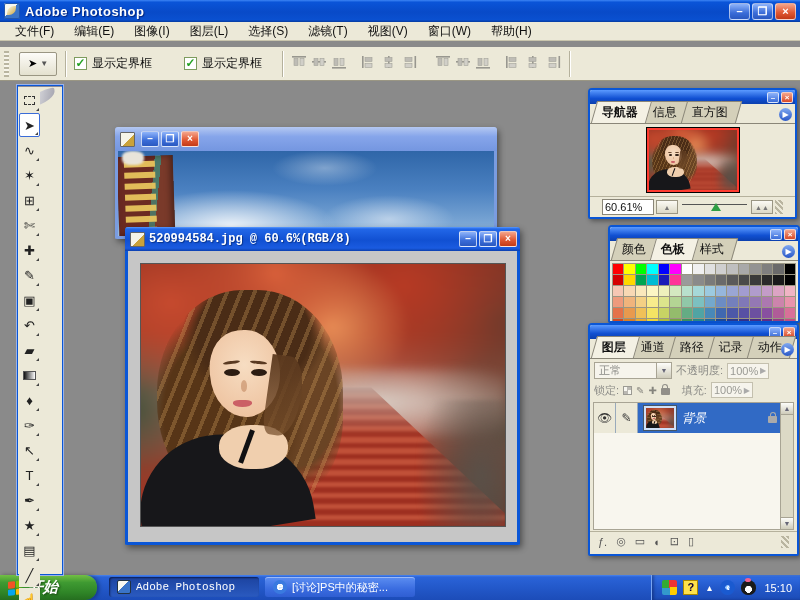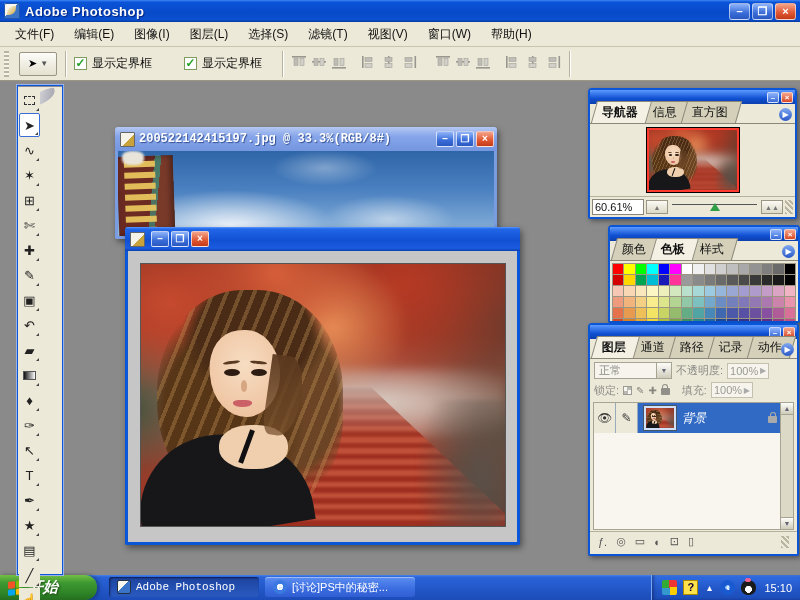--- a/index.html
+++ b/index.html
@@ -15,21 +15,21 @@
     background:linear-gradient(135deg,#f8f8f0 0 45%,#3a74c8 45% 100%);
     box-shadow:inset 0 0 0 1px #2255aa;position:relative}
   .app-ico::after{content:"";position:absolute;left:3px;top:3px;width:9px;height:9px;border-radius:80% 0 80% 0;
     background:linear-gradient(135deg,#fffef0,#caa23a)}
   .title-text{font-weight:bold;font-size:13px;letter-spacing:.5px;text-shadow:1px 1px 1px #00227a;flex:1}
   .tb-btns{display:flex;gap:2px}
   .tb-btn{width:21px;height:17px;border-radius:3px;border:1px solid rgba(255,255,255,.55);
     background:linear-gradient(180deg,#8fb4fa,#3a6cd8 60%,#2a58c0);color:#fff;font-size:11px;line-height:14px;
     text-align:center;font-weight:bold}
   .tb-btn.close{background:linear-gradient(180deg,#f4a58c,#e25a35 55%,#c23a18)}
-  .menubar{position:absolute;left:0;top:22px;width:800px;height:25px;background:#ece9d8;
+  .menubar{position:absolute;left:0;top:22px;width:800px;height:19px;background:#ece9d8;
     border-bottom:1px solid #c9c5ad;display:flex;align-items:center;padding:0 6px;gap:2px}
   .menu-item{font-size:12px;color:#111;padding:3px 9px;white-space:nowrap}
   .optionsbar{position:absolute;left:0;top:47px;width:800px;height:34px;background:#ece9d8;
     border-bottom:1px solid #9a9683;display:flex;align-items:center;gap:8px;padding:0 4px}
   .grip{width:5px;height:26px;background:repeating-linear-gradient(180deg,#b9b5a0 0 2px,#f6f4ea 2px 4px);margin-right:2px}
   .tool-preset{width:38px;height:24px;border:1px solid #9a9683;border-radius:2px;background:linear-gradient(#fdfcf8,#e4e1cf);
     display:flex;align-items:center;justify-content:center;gap:3px;font-size:11px}
   .vsep{width:1px;height:26px;background:#b5b19c;box-shadow:1px 0 0 #fff}
   .chk-wrap{display:flex;align-items:center;gap:5px;font-size:12px;color:#111}
   .chk{width:13px;height:13px;border:1px solid #7d9c5e;background:#fff;color:#21a121;font-size:12px;line-height:11px;
@@ -140,21 +140,21 @@
   .tab{font-size:12px;color:#111;padding:2px 10px 2px 7px;margin-right:-4px;border:1px solid #8a8678;border-bottom:none;
     background:#d4d0ba;transform:skewX(-16deg);white-space:nowrap}
   .tab>span{display:inline-block;transform:skewX(16deg)}
   .tab.active{background:#f4f1e4;font-weight:bold;z-index:2}
   .pmenu{position:absolute;right:3px;top:4px;width:13px;height:13px;border-radius:50%;
     background:linear-gradient(#7fa8f0,#2a58c8);color:#fff;font-size:8px;line-height:13px;text-align:center}
 
   
   .nav-body{position:relative;height:72px;display:flex;align-items:center;justify-content:center}
   .nav-thumb{width:92px;height:64px;border:2px solid #ff3b30;box-shadow:0 0 0 1px #000}
-  .nav-foot{display:flex;align-items:center;gap:2px;padding:2px 2px;border-top:1px solid #b5b19c}
+  .nav-foot{display:flex;align-items:center;gap:2px;padding:2px 12px;border-top:1px solid #b5b19c}
   .nav-zoom{width:52px;height:16px;background:#fff;border:1px solid #8a8678;font-size:11px;padding:1px 2px;color:#111}
   .nav-btn{width:22px;height:14px;border:1px solid #9a9683;background:linear-gradient(#fbfaf4,#dcd9c6);
     font-size:7px;color:#777;text-align:center;line-height:13px}
   .nav-slider{flex:1;position:relative;height:14px}
   .nav-track{position:absolute;left:2px;right:2px;top:4px;height:1px;background:#555}
   .nav-thumbtri{position:absolute;left:45%;top:3px;width:0;height:0;border-left:5px solid transparent;
     border-right:5px solid transparent;border-bottom:8px solid #2f9e44}
   .nav-grip{width:8px;height:14px;background:repeating-linear-gradient(45deg,#b9b5a0 0 2px,#ece9d8 2px 4px)}
 
   
@@ -344,36 +344,36 @@
           </svg></span>
       </span>
     <span class="vsep"></span>
   </div>
 
   <div class="workspace">
 
     <div class="docwin inactive" style="left:115px;top:46px;width:382px;height:112px;z-index:2">
       <div class="dtitle">
         <span class="dicon"></span>
-        <span class="dtext">200522142415197.jpg @ 33.3%(RGB/8#)</span>
         <span class="dbtn">–</span>
         <span class="dbtn">❐</span>
         <span class="dbtn close">×</span>
       </div>
       <div class="dbody">
         <div class="sky">
           <div class="sign"></div>
           <div class="signcap"></div>
         </div>
       </div>
     </div>
 
     <div class="docwin active" style="left:125px;top:146px;width:395px;height:318px;z-index:3">
       <div class="dtitle">
         <span class="dicon"></span>
+        <span class="dtext">520994584.jpg @ 60.6%(RGB/8)</span>
         <span class="dbtn">–</span>
         <span class="dbtn">❐</span>
         <span class="dbtn close">×</span>
       </div>
       <div class="dbody">
         <div class="photo" style="position:absolute;left:12px;top:12px;width:366px;height:264px;border:1px solid #555">
   <div class="ph-bg"></div>
   <div class="ph-mist"></div>
   <div class="ph-path"></div>
   <div class="ph-rocks"></div>

